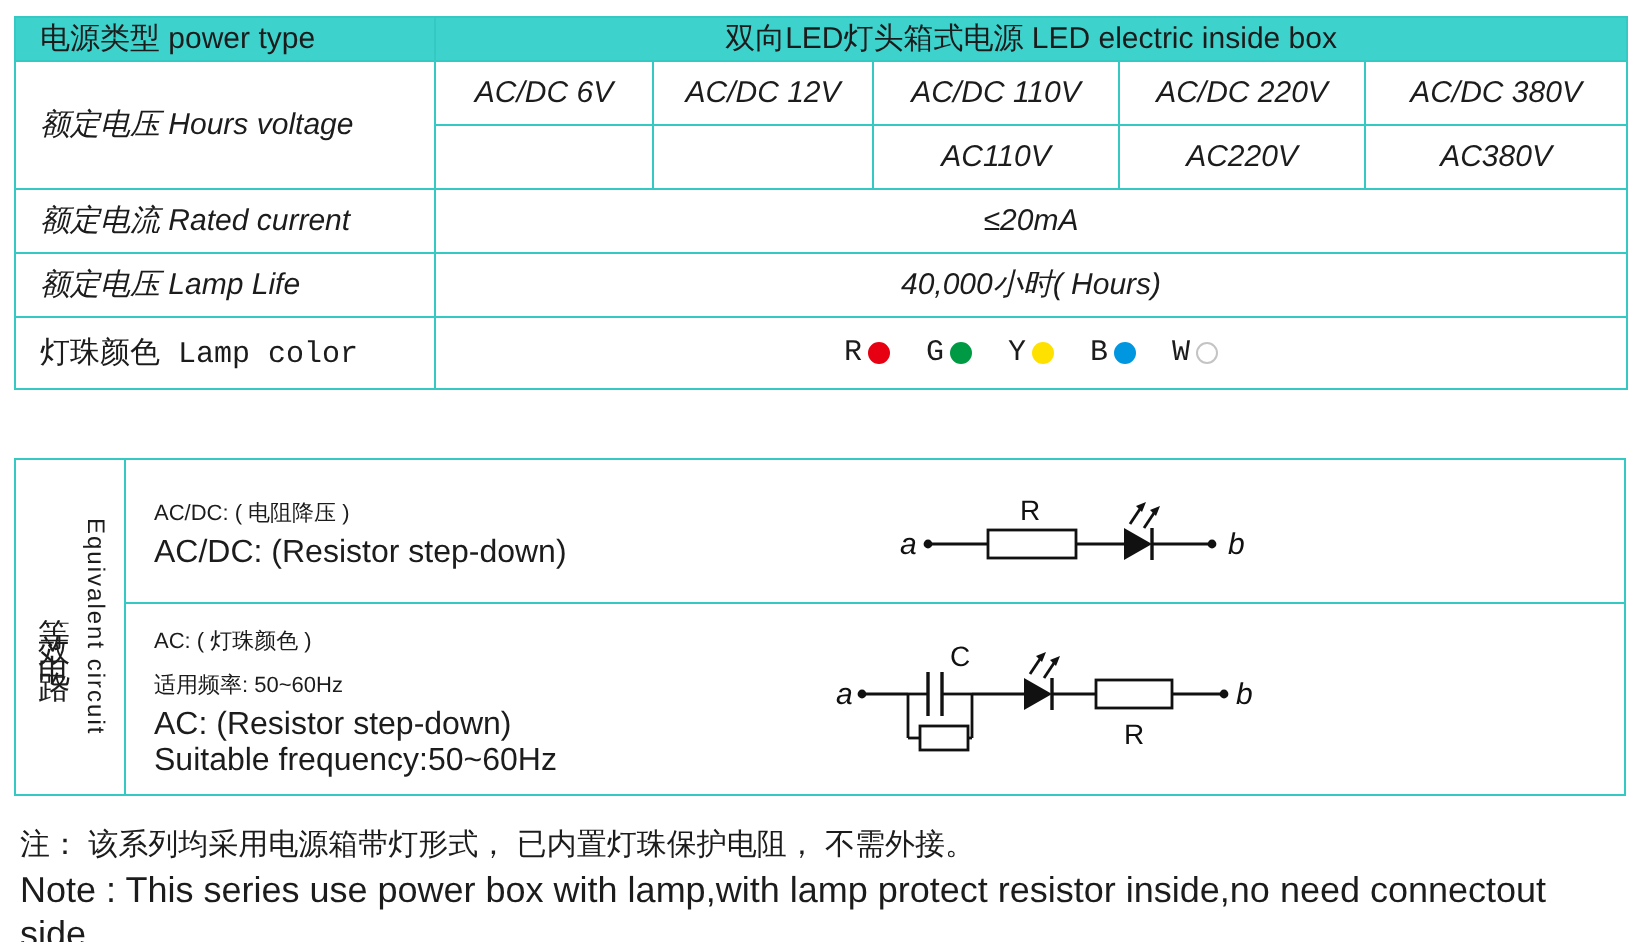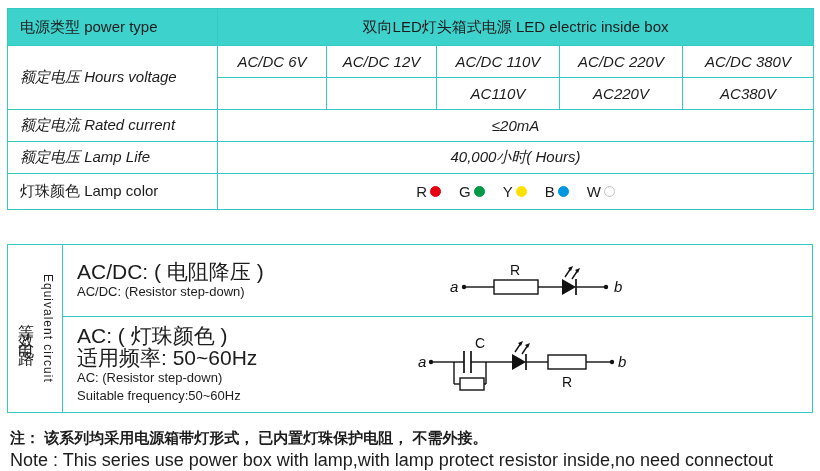--- a/index.html
+++ b/index.html
@@ -12,52 +12,52 @@
   }
   .page { width:820px; height:471px; padding:8px 7px; position:relative; }
 
   table { border-collapse:collapse; table-layout:fixed; width:806px; }
   td {
     border:1px solid var(--border,#35c9c4);
     font-size:15px; text-align:center; vertical-align:middle; padding:0;
   }
   .t1 .hdr { background:var(--accent,#3ed2cd); }
   .lbl { text-align:left; padding-left:12px; }
-  .t1 .r1 td { height:37px;margin-top:32px; }
+  .t1 .r1 td { height:22px;margin-top:32px; }
   .t1 .r2 td, .t1 .r3 td, .t1 .r4 td, .t1 .r5 td { height:32px;font-style:italic; }
-  .t1 .r6 td { height:36px; }
+  .t1 .r6 td { height:36px;font-family:Liberation Mono, monospace; }
 
   .dots { display:flex; justify-content:center; align-items:center; gap:18px; }
   .dot-item { display:flex; align-items:center; gap:3px; font-size:15px; }
   .dot { width:11px; height:11px; border-radius:50%; display:inline-block; border:1px solid transparent; }
 
   .t2 { margin-top:34px; }
   .t2 .side { width:55px; }
   .side-wrap { display:flex; flex-direction:row; align-items:center; justify-content:center; gap:5px; height:160px; }
   .cn-vert { writing-mode:vertical-rl; text-orientation:upright; font-size:16px; letter-spacing:9px; }
   .en-vert { writing-mode:vertical-rl; font-size:12px; letter-spacing:1px; }
 
   .t2 .ccell { text-align:left; }
   .t2 .row-a .ccell { height:72px; }
   .t2 .row-b .ccell { height:96px; }
   .crow { display:flex; align-items:center; width:100%; }
   .ctext { flex:0 0 330px; padding-left:14px; }
   .cdiag { flex:0 0 300px; display:flex; justify-content:center; align-items:center; }
-  .big { font-size:21px; line-height:22px; }
-  .small { font-size:13px; line-height:18px; }
+  .big { font-size:11px; line-height:22px; }
+  .small { font-size:16px; line-height:18px; }
 
   .wire { stroke:#111; stroke-width:1.4; fill:none; }
   .plate { stroke:#111; stroke-width:1.7; fill:none; }
   .box { stroke:#111; stroke-width:1.4; fill:#ffffff; }
   .solid { fill:#111; stroke:none; }
   .clabel { font-size:14px; fill:#111; }
   .pin { font-size:15px; font-style:italic; fill:#111; }
 
   .notes { margin-top:13px; padding-left:3px; }
-  .note-cn { font-size:15px; line-height:23px;font-weight:bold; }
+  .note-cn { font-size:15px; line-height:23px; }
   .note-en { font-size:18px; line-height:22px; }
 </style>
 </head>
 <body>
 
 <div class="page">
 
   <table class="t1">
     <colgroup>
       <col style="width:210px">

